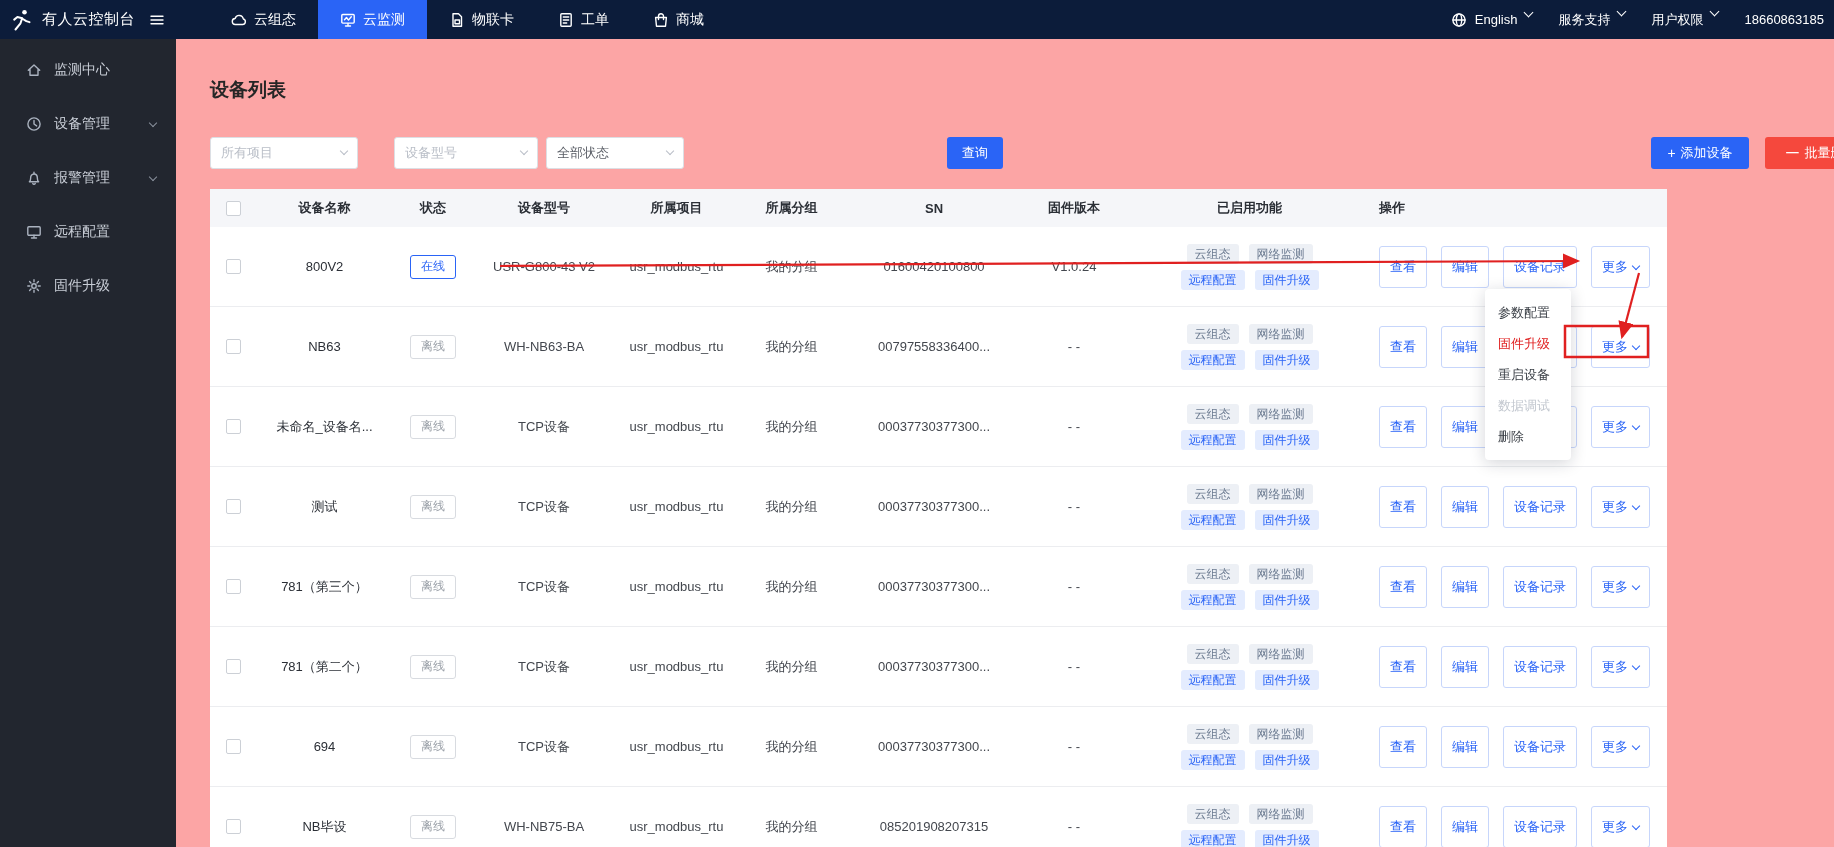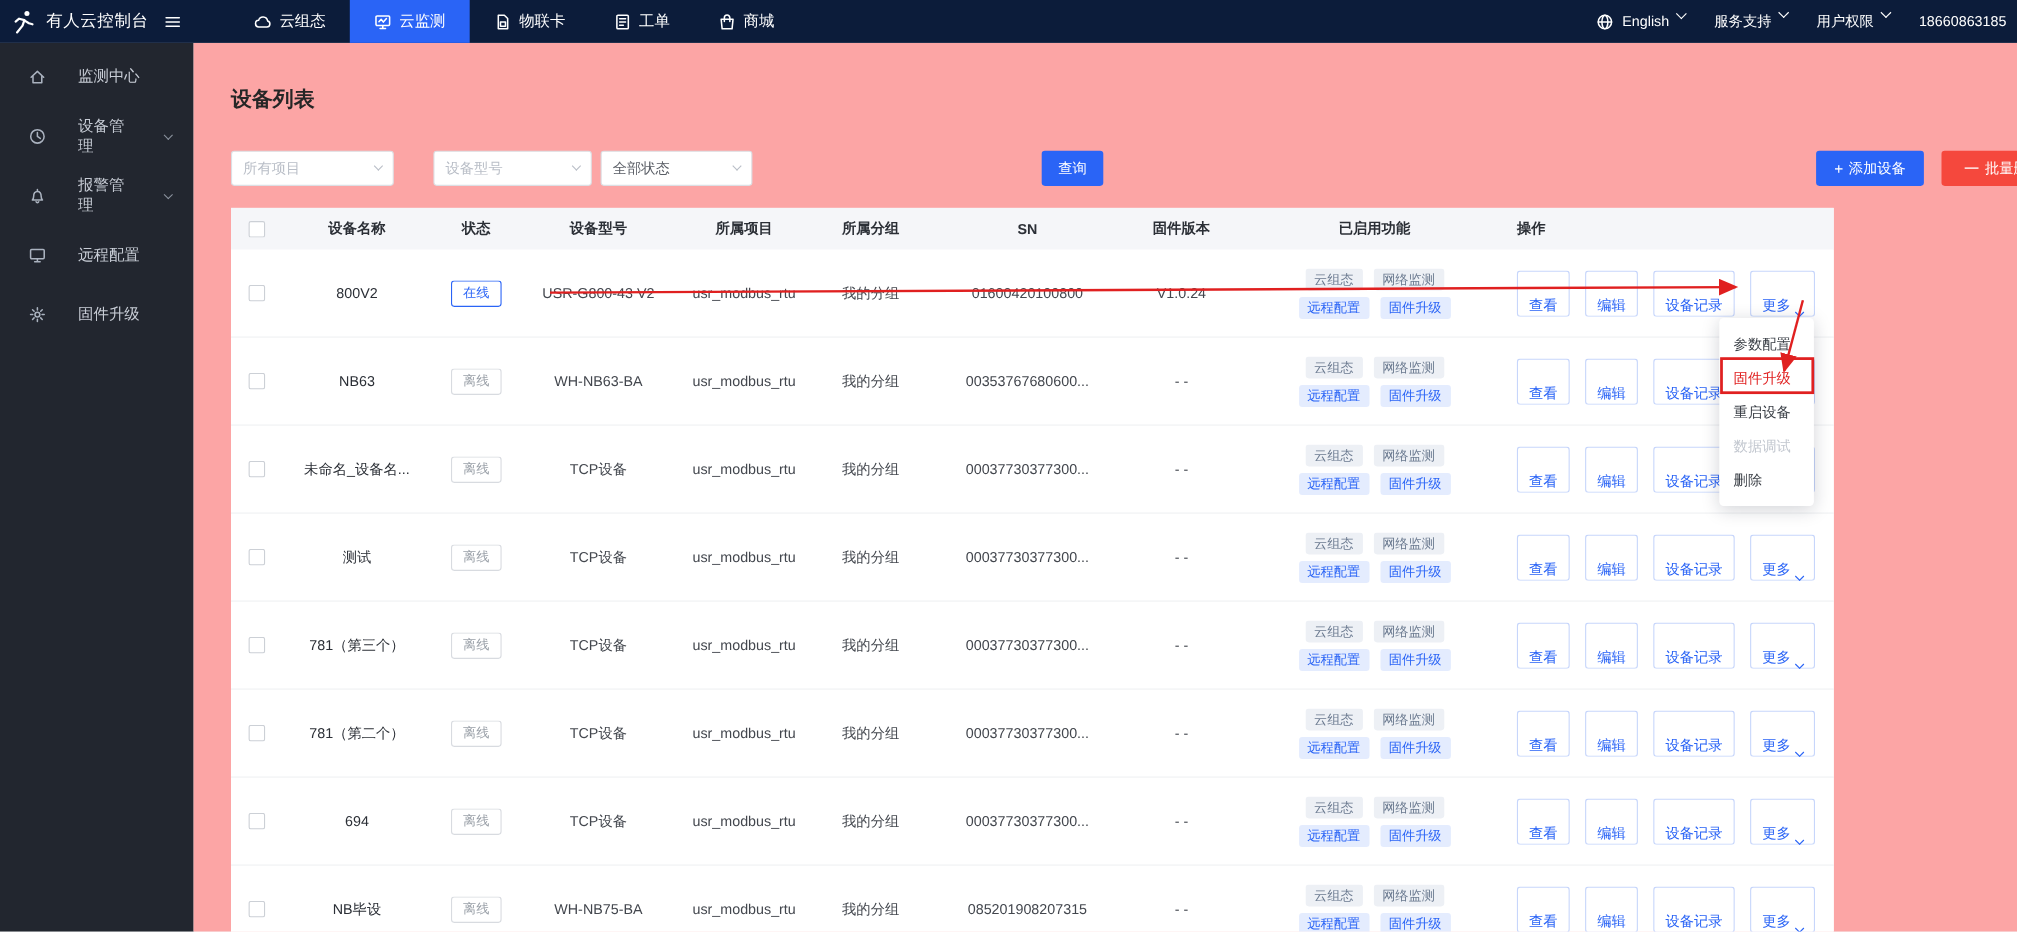--- a/index.html
+++ b/index.html
@@ -21,21 +21,21 @@
   .nav-item.active{background:var(--accent)}
   .nav-right{margin-left:auto;display:flex;align-items:center;gap:26px;padding-right:10px;font-size:13px}
   .nav-right-item{display:flex;align-items:flex-start;gap:8px;cursor:pointer;white-space:nowrap}
   .chev{width:7px;height:7px;border-right:1.5px solid currentColor;border-bottom:1.5px solid currentColor;transform:rotate(45deg);display:inline-block;margin-top:-3px;flex:none}
 
   .ic{display:inline-flex;align-items:center;justify-content:center}
   .ic svg{width:16px;height:16px;fill:none;stroke:currentColor;stroke-width:1.4;stroke-linecap:round;stroke-linejoin:round}
 
   
   .sidebar{position:absolute;top:39px;left:0;bottom:0;width:176px;background:var(--sidebar-bg);padding-top:4px}
-  .side-item{height:54px;display:flex;align-items:center;padding:0 20px 0 26px;color:#c8cdd6;font-size:14px;gap:29px;cursor:pointer}
+  .side-item{height:54px;display:flex;align-items:center;padding:0 20px 0 26px;color:#c8cdd6;font-size:14px;gap:12px;cursor:pointer}
   .side-item .ic{color:#aab2bf}
   .side-chev{margin-left:auto;width:6px;height:6px;border-width:1.2px;color:#8a919d;transform:rotate(45deg)}
 
   
   .main{position:absolute;left:176px;top:39px;right:0;bottom:0;background:#fca5a5;overflow:hidden}
   .page-title{padding:38px 0 0 34px;font-size:19px;color:#262626;font-weight:600}
 
   .filter-bar{position:relative;margin:34px 0 0 34px;height:32px}
   .select{position:absolute;top:0;height:32px;background:#fff;border:1px solid #dcdfe4;border-radius:3px;display:flex;align-items:center;justify-content:space-between;padding:0 10px;font-size:13px;color:#b9bec7;cursor:pointer}
   .select .chev{width:6px;height:6px;margin-top:-4px}
@@ -67,25 +67,25 @@
   .col-features{width:251px}
   .col-actions{width:292px;justify-content:flex-start;gap:14px;padding-left:4px}
   .checkbox{width:15px;height:15px;border:1px solid #ccd0d6;border-radius:2px;background:#fff;display:inline-block;cursor:pointer}
   .badge{min-width:46px;height:24px;display:inline-flex;align-items:center;justify-content:center;border-radius:3px;font-size:12px;border:1px solid;padding:0 6px}
   .badge.online{color:var(--accent);border-color:var(--accent);background:#fff}
   .badge.offline{color:#9aa0a8;border-color:#d8dbe0;background:#fff}
   .tags{width:150px;display:flex;flex-wrap:wrap;gap:6px 10px;justify-content:center}
   .tag{font-size:12px;line-height:1;padding:4px 8px;border-radius:3px;white-space:nowrap}
   .tag-muted{background:#edf0f5;color:#6b7a90}
   .tag-blue{background:#e4ecfe;color:var(--accent)}
-  .action-btn{height:42px;padding:0 10px;border:1px solid #c7d6fb;border-radius:3px;background:#fff;color:var(--accent);font-size:13px;display:flex;align-items:flex-end;gap:5px;cursor:pointer;font-family:inherit;flex:none}
+  .action-btn{height:42px;padding:0 10px;border:1px solid #c7d6fb;border-radius:3px;background:#fff;color:var(--accent);font-size:13px;display:flex;align-items:center;gap:5px;cursor:pointer;font-family:inherit;flex:none}
   .action-btn .chev{width:6px;height:6px;border-width:1.3px;margin-top:-2px}
 
   
-  .dropdown-panel{position:absolute;left:1563px;top:289px;width:86px;background:#fff;border-radius:4px;box-shadow:0 3px 16px rgba(15,23,42,.18);padding:8px 0;z-index:40}
+  .dropdown-panel{position:absolute;left:1485px;top:289px;width:86px;background:#fff;border-radius:4px;box-shadow:0 3px 16px rgba(15,23,42,.18);padding:8px 0;z-index:40}
   .menu-item{height:31px;line-height:31px;padding:0 13px;font-size:13px;color:#3a3f46;cursor:pointer;white-space:nowrap}
   .menu-item.disabled{color:#c2c7cf;cursor:default}
   .menu-item.highlighted{color:var(--annotation)}
 
   
   .annotation{position:absolute;left:0;top:0;z-index:60;pointer-events:none}
 </style>
 </head>
 <body>
 
@@ -312,21 +312,21 @@
     <div class="col col-check">
       <span class="checkbox"></span>
     </div>
     <div class="col col-name">NB63</div>
     <div class="col col-status">
       <span class="badge offline">离线</span>
     </div>
     <div class="col col-model">WH-NB63-BA</div>
     <div class="col col-project">usr_modbus_rtu</div>
     <div class="col col-group">我的分组</div>
-    <div class="col col-sn">00353767680600...</div>
+    <div class="col col-sn">00797558336400...</div>
     <div class="col col-fw">- -</div>
     <div class="col col-features">
       <div class="tags">
                 <span class="tag tag-muted">云组态</span>
                 <span class="tag tag-muted">网络监测</span>
                 <span class="tag tag-blue">远程配置</span>
                 <span class="tag tag-blue">固件升级</span>
               </div>
     </div>
     <div class="col col-actions">

